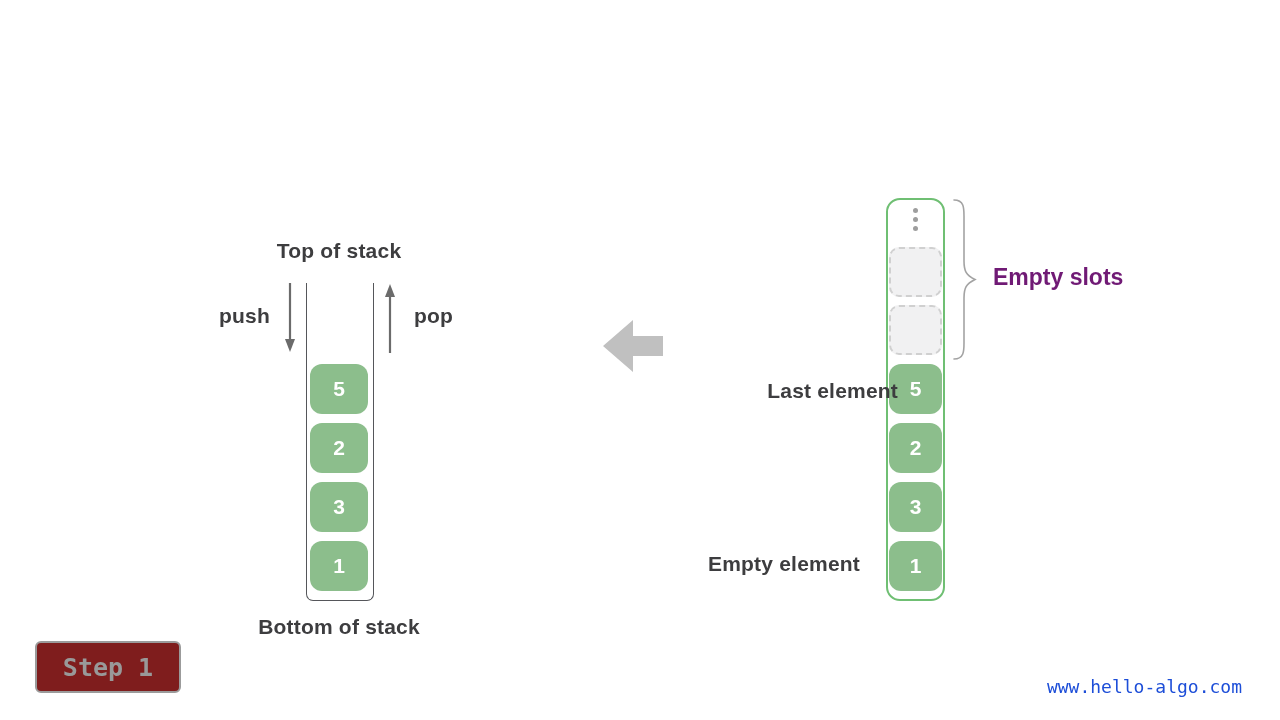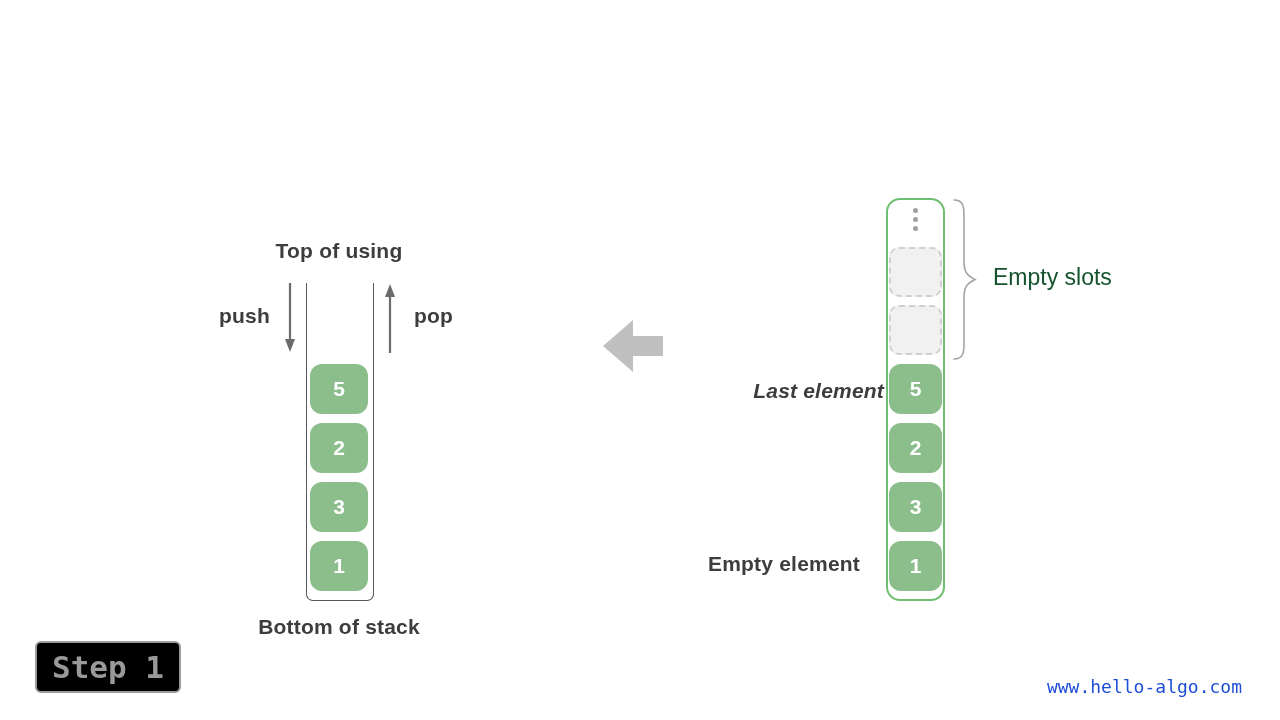--- a/index.html
+++ b/index.html
@@ -14,22 +14,22 @@
   }
   .abs { position: absolute; }
 
   .label-dark {
     color: #3d3d3f;
     font-weight: bold;
     font-size: 21px;
     letter-spacing: 0.2px;
   }
   .label-gray {
-    color: #14532d;
-    font-weight: normal;
+    color: #701a75;
+    font-weight: bold;
     font-size: 23px;
   }
   .caption-gray {
     color: #9e9e9e;
     font-weight: 400;
     font-size: 23px;
   }
   .center-text { text-align: center; }
   .right-text { text-align: right; }
 
@@ -93,44 +93,44 @@
   }
   .dot {
     width: 5px; height: 5px;
     border-radius: 50%;
     background: #9e9e9e;
   }
 
   .step-badge {
     left: 35px; top: 641px;
     width: 146px; height: 52px;
-    background: #000000;
+    background: #7f1d1d;
     border: 2px solid #9b9b9b;
     border-radius: 6px;
     display: flex;
     align-items: center;
     justify-content: center;
     font-family: "DejaVu Sans Mono", monospace;
     font-weight: bold;
-    font-size: 31px;
+    font-size: 25px;
     color: #999999;
   }
   .watermark {
     right: 38px; top: 676px;
     font-family: "DejaVu Sans Mono", monospace;
     font-size: 18px;
     color: #1d4ed8;
   }
 </style>
 </head>
 <body>
 
 <div class="canvas">
 
-  <div class="abs label-dark center-text" style="left:239px; top:239px; width:200px;">Top of using</div>
+  <div class="abs label-dark center-text" style="left:239px; top:239px; width:200px;">Top of stack</div>
 
   <div class="abs label-dark right-text" style="left:180px; top:304px; width:90px;">push</div>
 
   <span class="abs" style="left:284px; top:283px;">
     <svg width="12" height="70" viewBox="0 0 12 70">
       <line x1="6" y1="0" x2="6" y2="58" stroke="#6b6b6b" stroke-width="2.2"></line>
       <polygon points="1,56 11,56 6,69" fill="#6b6b6b"></polygon>
     </svg>
   </span>
 
@@ -182,21 +182,21 @@
   </div>
 
   <span class="abs" style="left:951px; top:199px;">
     <svg width="28" height="162" viewBox="0 0 28 162">
       <path d="M3,1 C13,1 13,9 13,17 L13,62 C13,72 15,76 24,80.5 C15,85 13,89 13,99 L13,144 C13,152 13,160 3,160" fill="none" stroke="#a3a3a3" stroke-width="1.6" stroke-linecap="round"></path>
     </svg>
   </span>
 
   <div class="abs label-gray" style="left:993px; top:264px;">Empty slots</div>
 
-  <div class="abs label-dark right-text" style="left:664px; top:379px; width:220px;font-style:italic;">Last element</div>
+  <div class="abs label-dark right-text" style="left:678px; top:379px; width:220px;">Last element</div>
 
   <div class="abs label-dark right-text" style="left:640px; top:552px; width:220px;">Empty element</div>
 
   <div class="abs step-badge">Step 1</div>
 
   <div class="abs watermark">www.hello-algo.com</div>
 
 </div>
 
 </body></html>

